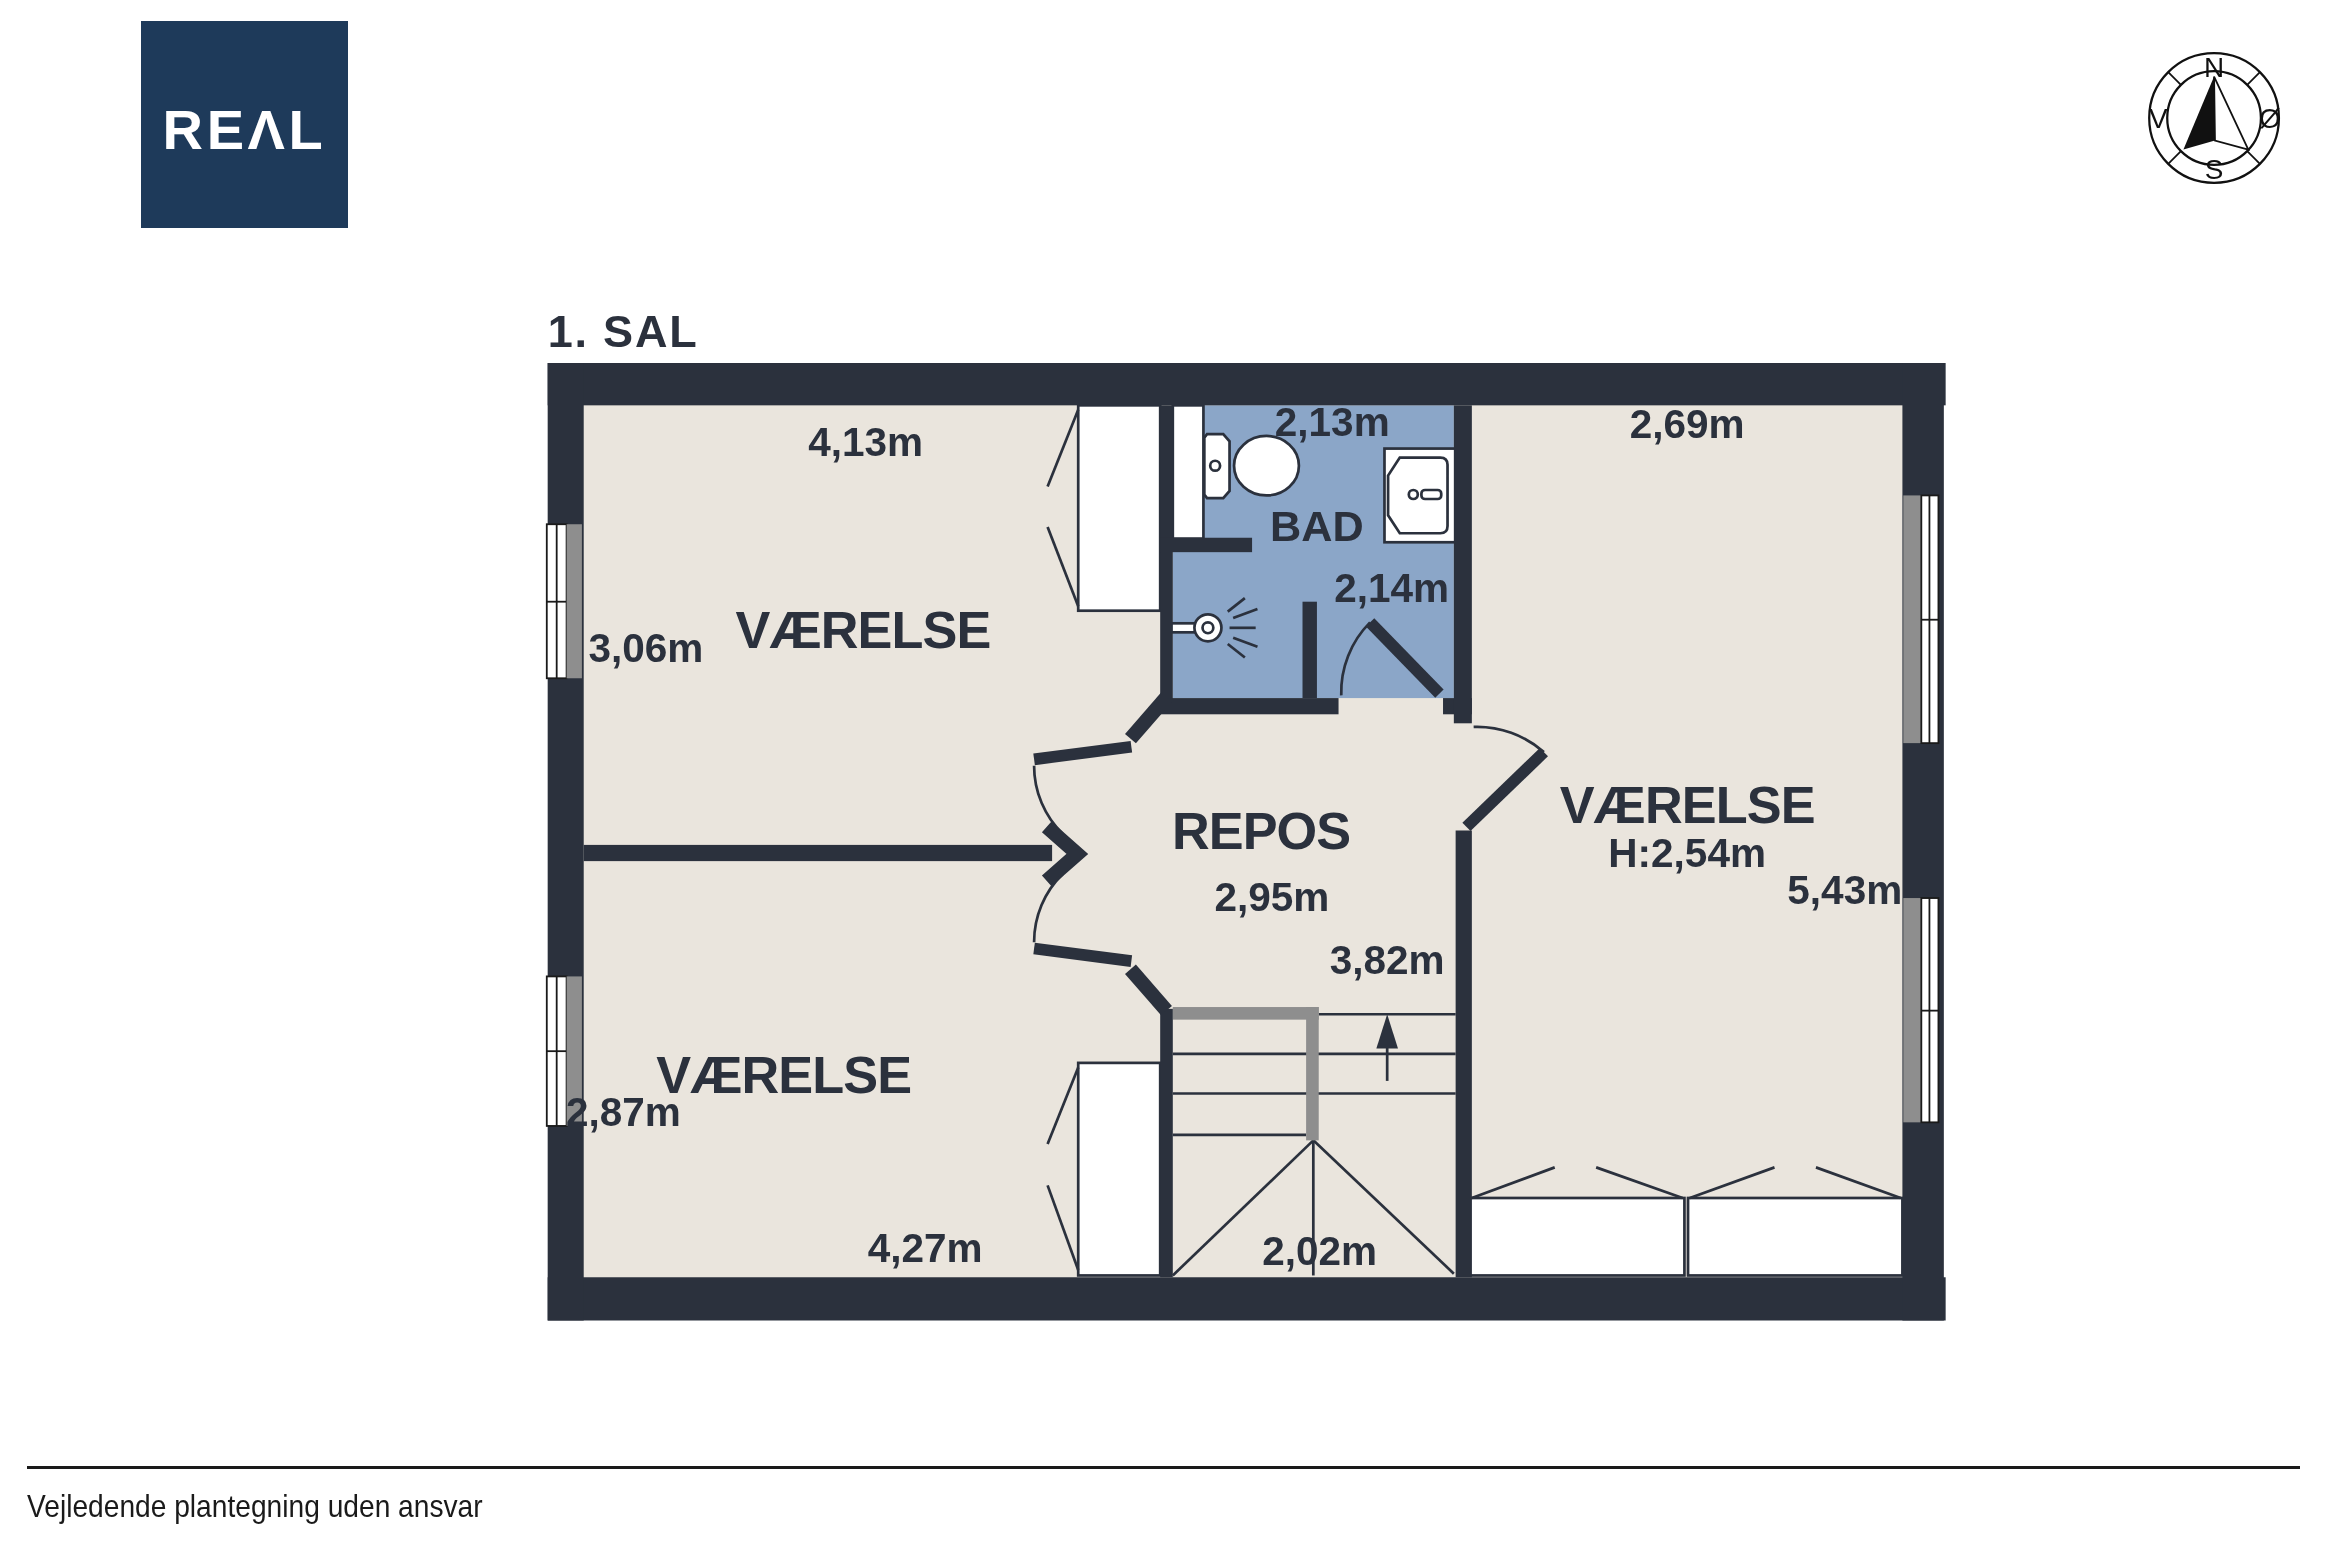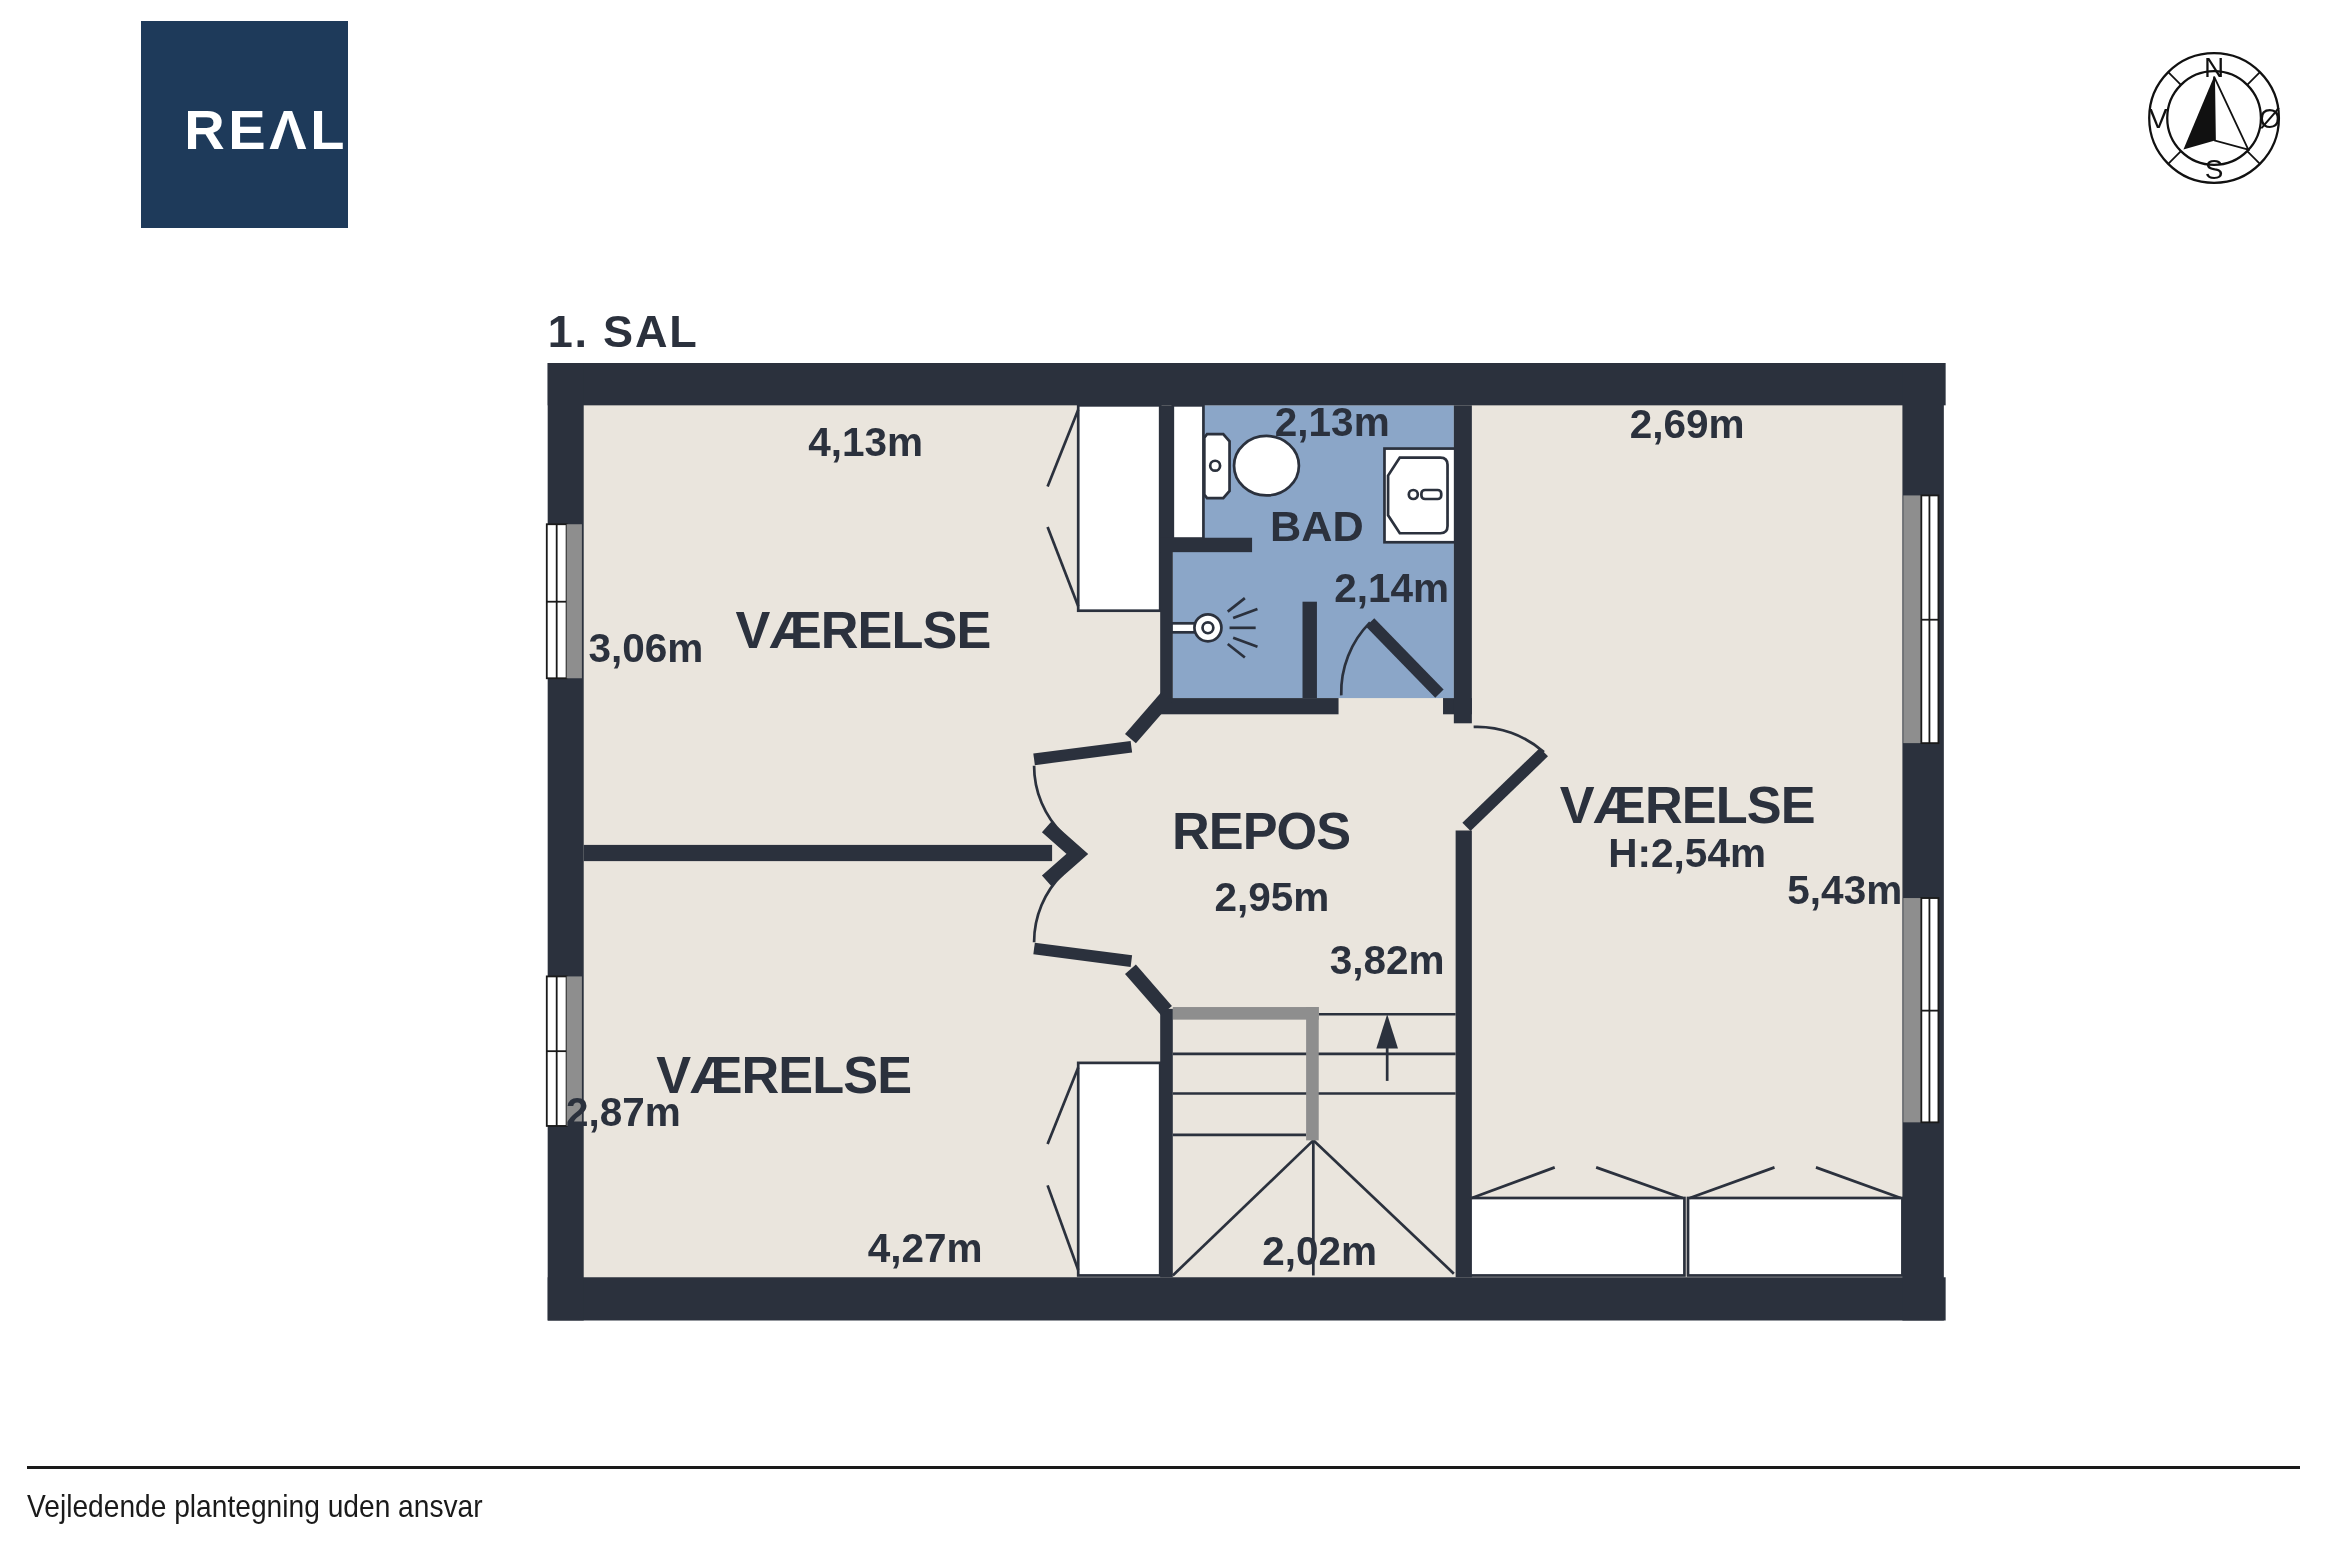--- a/index.html
+++ b/index.html
@@ -2,21 +2,21 @@
 <html style="--wall: #2b313d; --floor: #eae5dd; --bath: #8ba6c8; --rail: #8e8e8e; --logo: #1e3a5a; --ink: #1a1a1a;font-size:14.4px"><head>
 <meta charset="utf-8">
 <style>
   :root{
     --wall:#2b313d; --floor:#eae5dd; --bath:#8ba6c8; --rail:#8e8e8e; --logo:#1e3a5a; --ink:#1a1a1a;
   }
   html,body{margin:0;padding:0;background:#fff;}
   body{width:2342px;height:1561px;position:relative;overflow:hidden;
        font-family:"Liberation Sans",sans-serif;}
   .logo-box{position:absolute;left:141px;top:21px;width:207px;height:207px;
-            background:var(--logo,#1e3a5a);display:flex;align-items:center;justify-content:flex-end;}
+            background:var(--logo,#1e3a5a);display:flex;align-items:center;justify-content:center;}
   .logo-text{color:#fff;font-weight:700;font-size:56px;letter-spacing:3.6px;transform:translateY(5.4px);}
   svg.plan{position:absolute;left:0;top:0;}
   .f-floor{fill:var(--floor,#eae5dd);}
   .f-bath{fill:var(--bath,#8ba6c8);}
   .f-wall{fill:var(--wall,#2b313d);}
   .f-rail{fill:var(--rail,#8e8e8e);}
   .s-thin{stroke:var(--wall,#2b313d);stroke-width:3;fill:none;}
   .s-fix{stroke:var(--wall,#2b313d);stroke-width:3;fill:#ffffff;}
   .leaf{stroke:var(--wall,#2b313d);stroke-width:13;fill:none;}
   .wall16{stroke:var(--wall,#2b313d);stroke-width:16;fill:none;}

